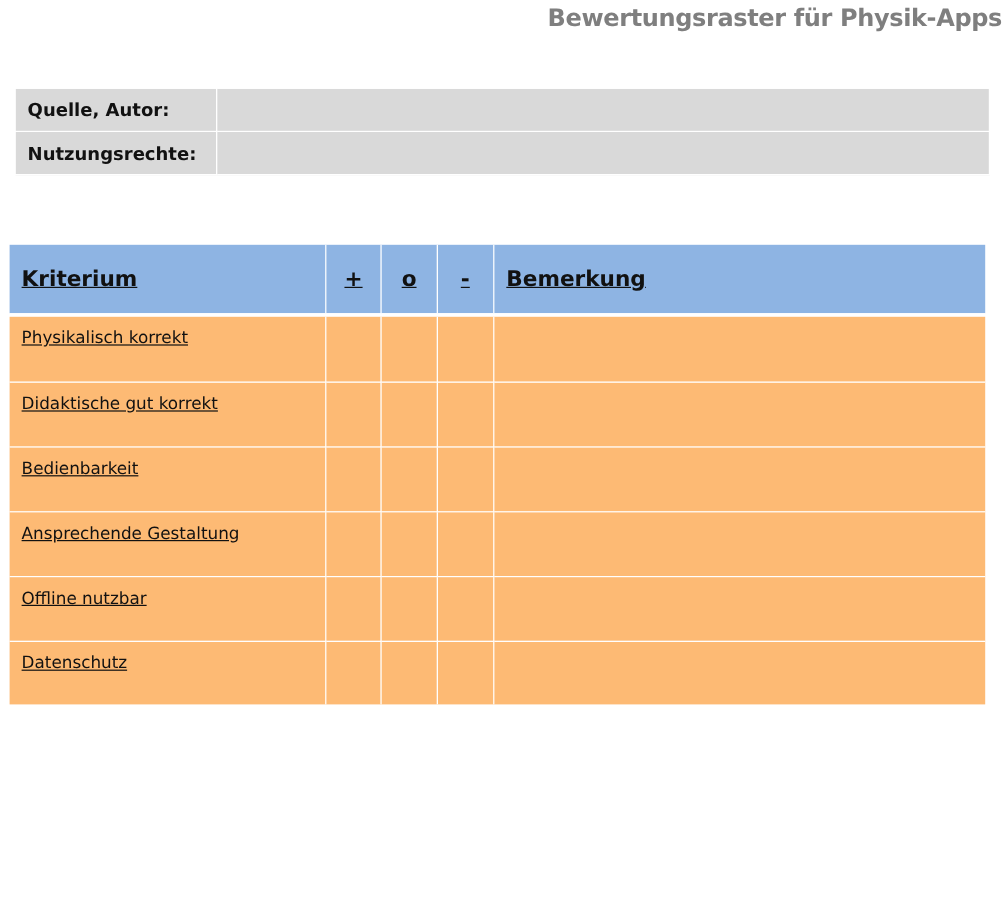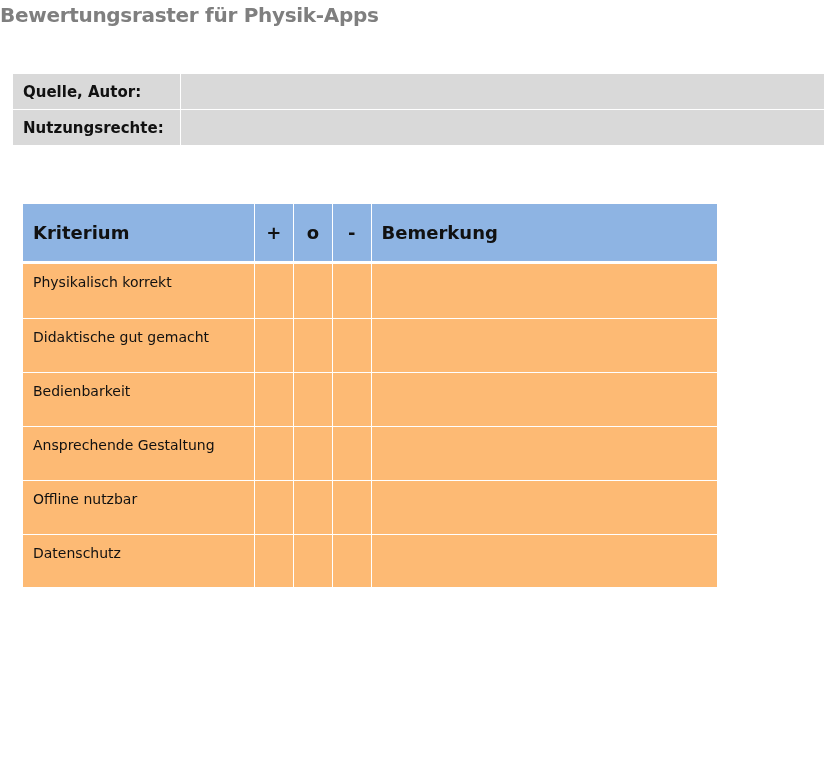--- a/index.html
+++ b/index.html
@@ -1,23 +1,23 @@
 <!DOCTYPE html>
 <html><head>
 <meta charset="utf-8">
 <style>
   html, body { margin: 0; padding: 0; background: #ffffff; }
   body { width: 835px; height: 761px; position: relative; overflow: hidden;
          font-family: "DejaVu Sans", "Liberation Sans", sans-serif; color: #111; }
-  .title { position: absolute; left: 0; width: 835px; top: 3px; text-align: left;
+  .title { position: absolute; left: 0; width: 835px; top: 3px; text-align: right;
            font-size: 20px; font-weight: bold; color: #7f7f7f; letter-spacing: -0.3px; }
   .info { position: absolute; left: 12px; top: 73px; width: 813px; border-collapse: collapse; }
   .info td { background: #d9d9d9; height: 35px; padding: 0; border: 1px solid #ffffff; }
   .info td.lbl { width: 157px; padding-left: 10px; font-weight: bold; font-size: 15px; }
-  .main { position: absolute; left: 23px; top: 204px; width: 694px; border-collapse: collapse; }
+  .main { position: absolute; left: 8px; top: 204px; width: 813px; border-collapse: collapse; text-decoration: underline; }
   .main th { background: #8eb4e3; height: 57px; font-size: 18px; font-weight: bold;
              border-left: 1px solid #ffffff; border-right: 1px solid #ffffff; padding: 0; }
   .main th.first { border-left: none; }
   .main th.last { border-right: none; }
   .main th.left { text-align: left; padding-left: 10px; }
   .main th.mark { text-align: center; }
   .main tr.spacer td { height: 3px; padding: 0; background: #ffffff; border: none; }
   .main td.cell { background: #fdba74; border: 1px solid #ffffff; padding: 0; vertical-align: top; }
   .main td.crit { padding: 8px 10px 0 10px; font-size: 14px; line-height: 21px; }
   .c1 { width: 251px; } .c2 { width: 45px; } .c3 { width: 45px; } .c4 { width: 46px; } .c5 { width: 396px; }
@@ -58,21 +58,21 @@
       </tr>
 
   <tr class="first-row" style="height:54px">
     <td class="cell crit first">Physikalisch korrekt</td>
     <td class="cell"></td>
     <td class="cell"></td>
     <td class="cell"></td>
     <td class="cell last"></td>
   </tr>
   <tr style="height:54px">
-    <td class="cell crit first">Didaktische gut gemacht</td>
+    <td class="cell crit first">Didaktische gut korrekt</td>
     <td class="cell"></td>
     <td class="cell"></td>
     <td class="cell"></td>
     <td class="cell last"></td>
   </tr>
   <tr style="height:54px">
     <td class="cell crit first">Bedienbarkeit</td>
     <td class="cell"></td>
     <td class="cell"></td>
     <td class="cell"></td>

